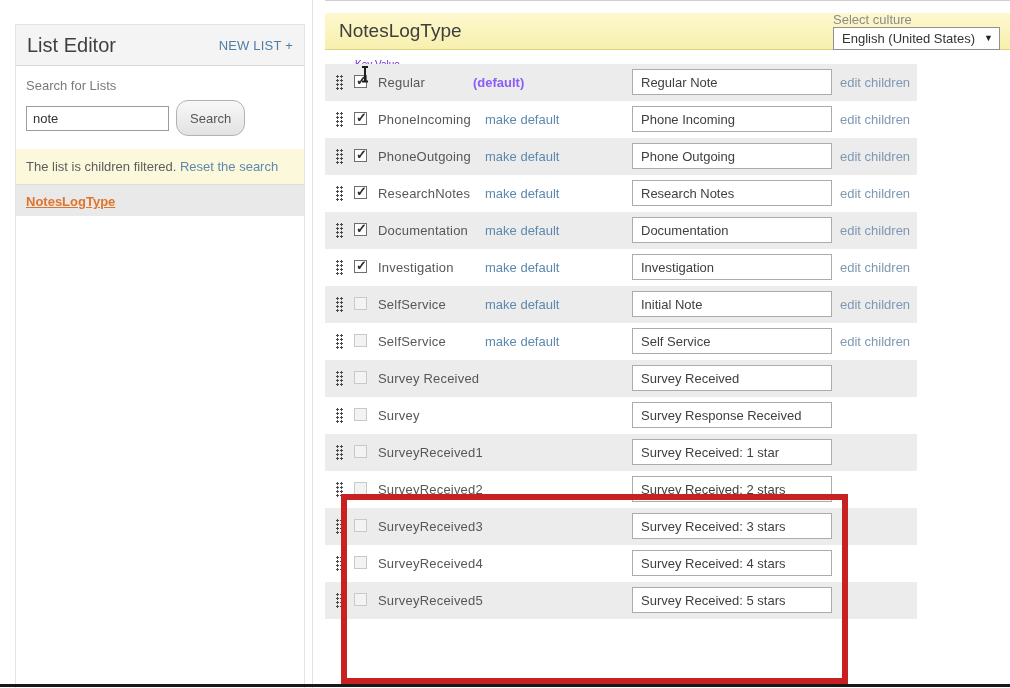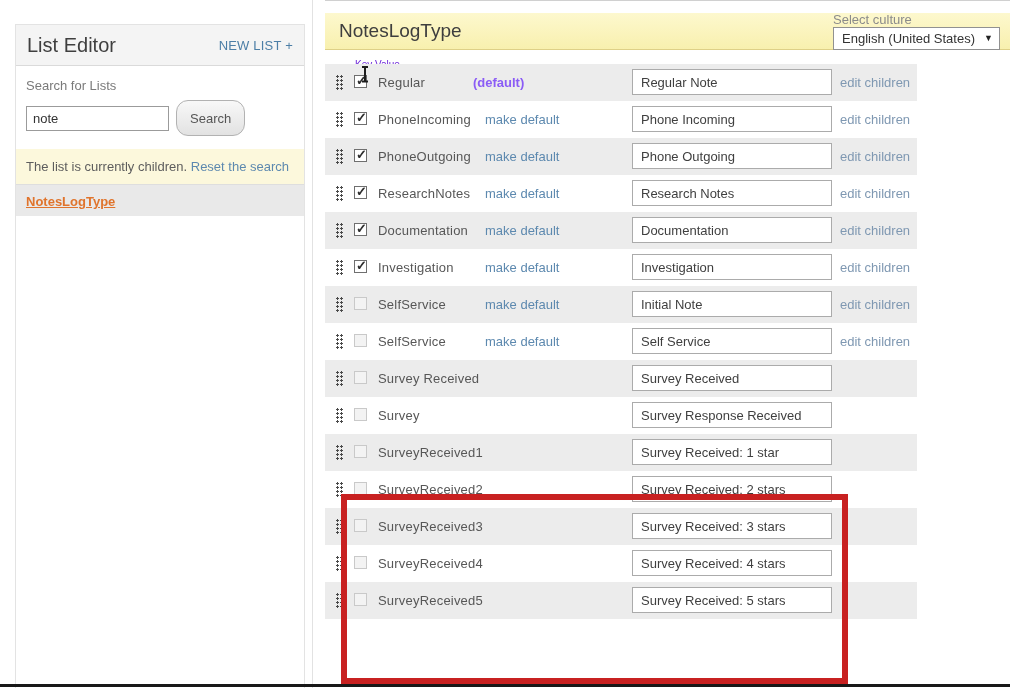--- a/index.html
+++ b/index.html
@@ -129,21 +129,21 @@
       <span class="sb-newlist">NEW LIST +</span>
     </div>
     <div class="sb-search">
       <div class="sb-search-label">Search for Lists</div>
       <div class="sb-search-row">
         <input class="sb-search-input" type="text" value="note" style="">
         <button class="sb-search-btn">Search</button>
       </div>
     </div>
     <div class="sb-notice">
-      <span>The list is currently children.</span>
+      <span>The list is children filtered.</span>
       <a>Reset the search</a>
     </div>
     <div class="sb-listitem">
       <a>NotesLogType</a>
     </div>
   </div>
 
   <div class="vdivider"></div>
 
   <div class="main">

